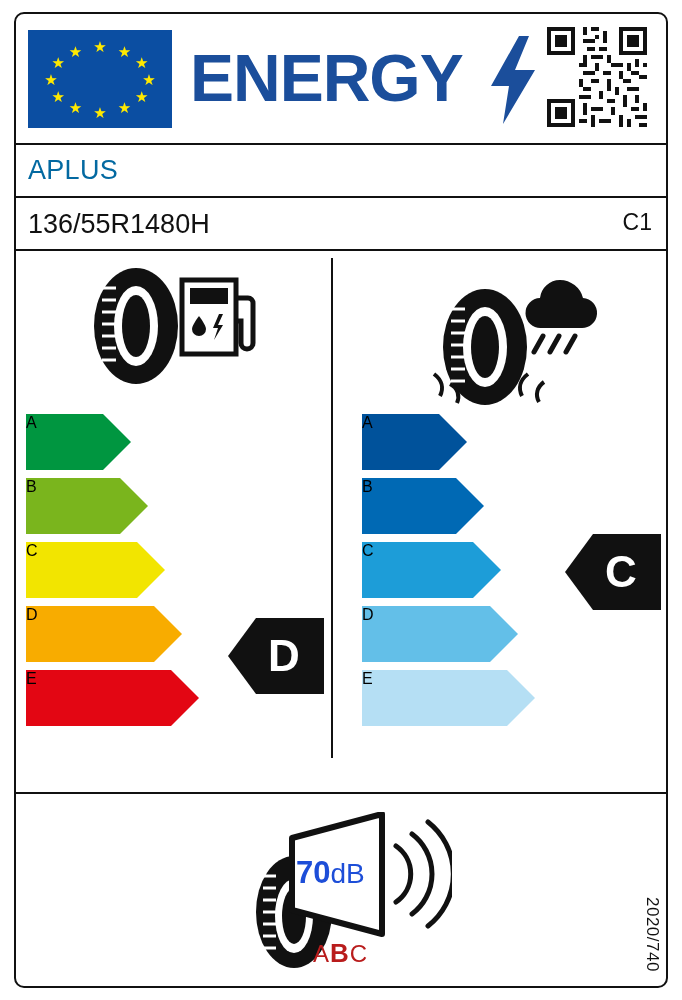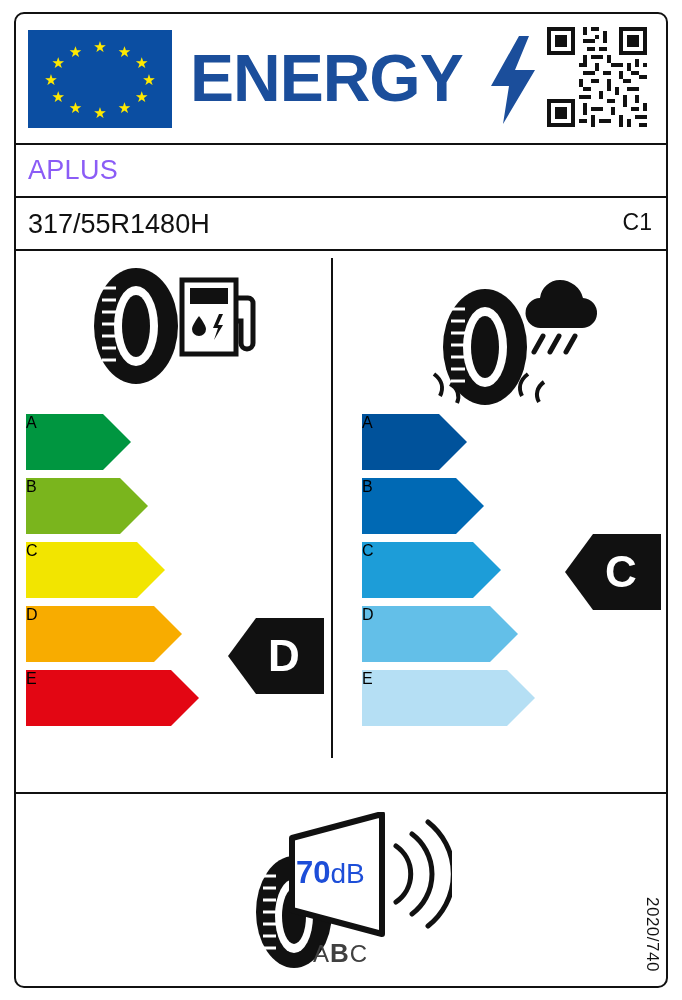--- a/index.html
+++ b/index.html
@@ -80,21 +80,21 @@
   .rule-mid { left: 16px; top: 196px; width: 650px; height: 2px; }
   .rule-bot { left: 16px; top: 249px; width: 650px; height: 2px; }
   .rule-lower { left: 16px; top: 792px; width: 650px; height: 2px; }
   .divider-v { left: 331px; top: 258px; width: 2px; height: 500px; }
 
   .brand {
     position: absolute;
     left: 28px;
     top: 155px;
     font-size: 27px;
-    color: #8b5cf6;
+    color: #0369a1;
     font-weight: normal;
     letter-spacing: 0.3px;
   }
   .tyre-size {
     position: absolute;
     left: 28px;
     top: 209px;
     font-size: 27px;
     color: #111;
   }
@@ -170,21 +170,21 @@
     font-size: 31px;
     color: #1d4ed8;
   }
   .noise-db b { font-weight: bold; }
   .noise-db .unit { font-weight: normal; font-size: 28px; }
   .noise-class {
     position: absolute;
     left: 313px;
     top: 938px;
     font-size: 24px;
-    color: #404040;
+    color: #b91c1c;
     letter-spacing: 1px;
   }
   .noise-class .sel { font-weight: bold; font-size: 26px; }
 
   .reg-year {
     position: absolute;
     right: 20px;
     bottom: 28px;
     font-size: 17px;
     color: #111;
@@ -289,21 +289,21 @@
     </svg>
   </div>
 
   <div class="rule rule-top"></div>
   <div class="rule rule-mid"></div>
   <div class="rule rule-bot"></div>
   <div class="rule rule-lower"></div>
   <div class="rule divider-v"></div>
 
   <div class="brand">APLUS</div>
-  <div class="tyre-size">317/55R1480H</div>
+  <div class="tyre-size">136/55R1480H</div>
   <div class="tyre-class">C1</div>
 
   <div class="pic-fuel">
     <svg viewBox="0 0 175 125" width="175" height="125">
       <g>
         <ellipse cx="50" cy="64" rx="42" ry="58" fill="#111"></ellipse>
         <ellipse cx="50" cy="64" rx="22" ry="40" fill="#fff"></ellipse>
         <ellipse cx="50" cy="64" rx="14" ry="31" fill="#111"></ellipse>
         <g stroke="#fff" stroke-width="3">
           <path d="M16 26 L30 26 M16 38 L30 38 M16 50 L30 50 M16 62 L30 62 M16 74 L30 74 M16 86 L30 86 M16 98 L30 98"></path>

